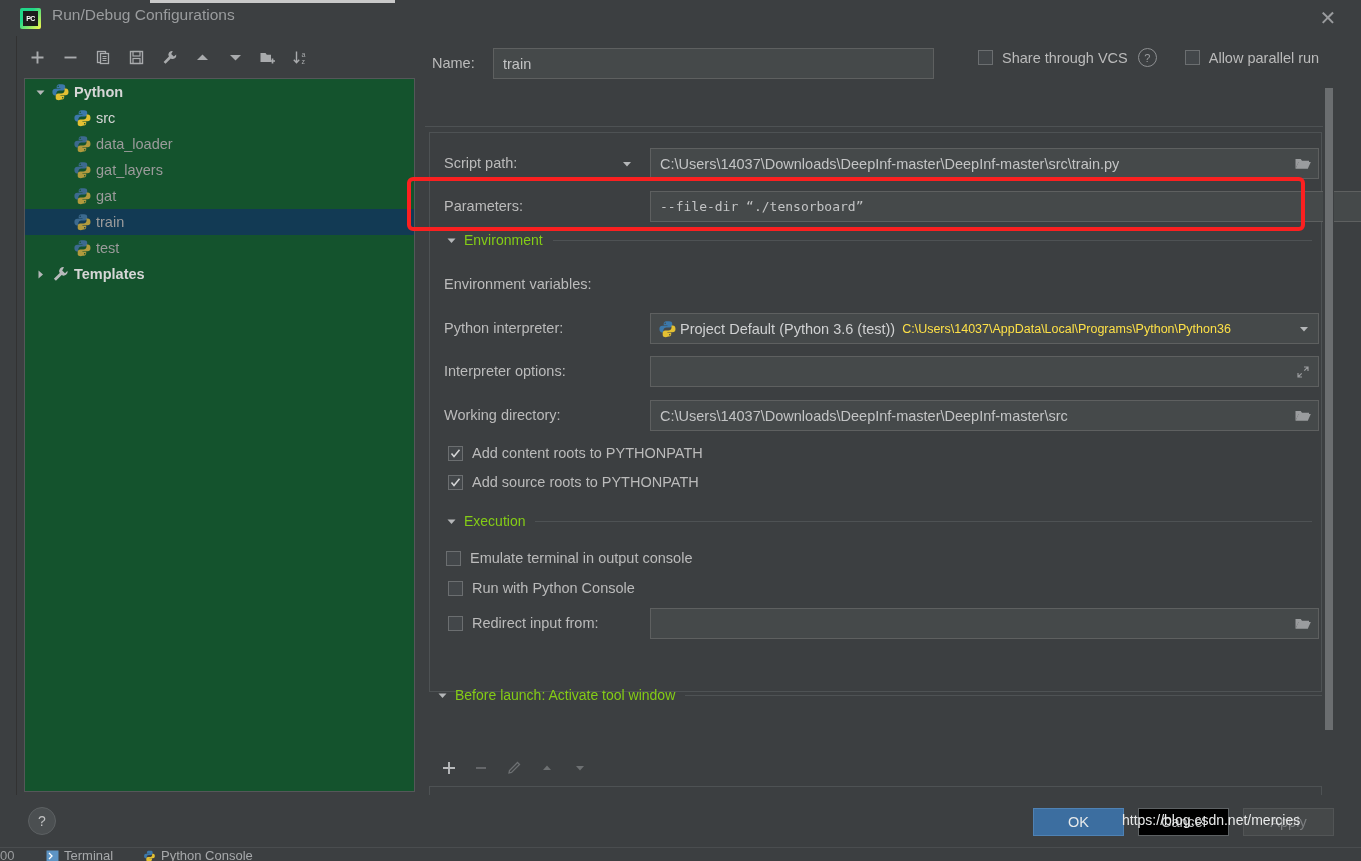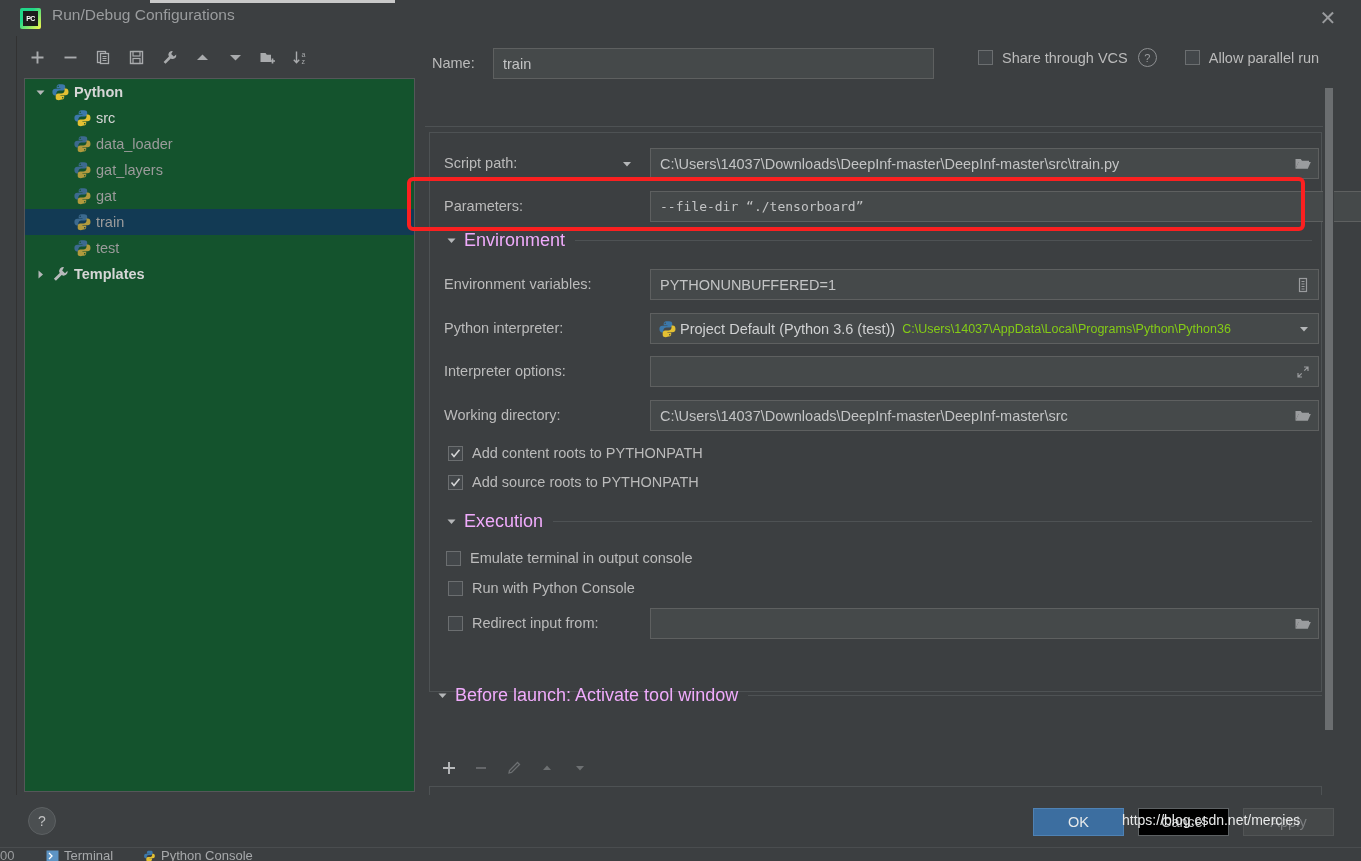--- a/index.html
+++ b/index.html
@@ -94,21 +94,21 @@
   .monotext{font-family:"DejaVu Sans Mono", monospace;font-size:13px;color:#c3c4c5;
      padding-left:9px;letter-spacing:0px;white-space:nowrap;}
   .fldicon{position:absolute;right:5px;top:50%;transform:translateY(-50%);width:20px;height:20px;
      display:flex;align-items:center;justify-content:center;cursor:pointer;}
   .fldicon svg{display:block;}
   .caret{position:absolute;cursor:pointer;width:14px;height:14px;display:flex;align-items:center;justify-content:center;}
 
   
   .sect{position:absolute;height:16px;display:flex;align-items:center;}
   .sect .tri{width:14px;height:14px;display:flex;align-items:center;justify-content:center;cursor:pointer;}
-  .sect .stext{font-size:18px;color:#f0abfc;margin-left:6px;margin-right:10px;white-space:nowrap;}
+  .sect .stext{font-size:14px;color:#84cc16;margin-left:6px;margin-right:10px;white-space:nowrap;}
   .sect .sline{height:1px;background:#4e5254;flex:1;}
 
   .cbrow{position:absolute;display:flex;align-items:center;}
 
   
   .bl-toolbar{position:absolute;left:10px;top:713px;width:200px;height:26px;}
   .blbtn{position:absolute;top:0;width:28px;height:26px;display:flex;align-items:center;
      justify-content:center;cursor:pointer;}
   .bl-box{position:absolute;left:4px;top:742px;width:893px;height:60px;border:1px solid #4e5254;
      box-sizing:border-box;display:flex;align-items:center;justify-content:center;}
@@ -378,43 +378,34 @@
           <svg width="11" height="11" viewBox="0 0 11 11">
               <path d="M1.5 3.5 L5.5 8 L9.5 3.5 Z" fill="#b5b7b9"></path>
             </svg>
         </span>
         <span class="stext">Environment</span>
         <span class="sline"></span>
       </div>
 
       <div class="frow" style="left:14px;top:136px;width:870px;">
         <div class="fl">Environment variables:</div>
-        <div class="fieldbox" style="left:206px;top:0;width:669px;">
-          <span class="fieldtext">PYTHONUNBUFFERED=1</span>
-          <span class="fldicon">
-            <svg width="14" height="16" viewBox="0 0 14 16">
-              <rect x="3.5" y="1.5" width="7" height="13" stroke="#9a9c9e" fill="none" stroke-width="1.2"></rect>
-              <path d="M5.5 4.5h3M5.5 7h3M5.5 9.5h3M5.5 12h3" stroke="#9a9c9e" stroke-width="1.1"></path>
-            </svg>
-          </span>
-        </div>
       </div>
 
       <div class="frow" style="left:14px;top:180px;width:870px;">
         <div class="fl">Python interpreter:</div>
         <div class="fieldbox" style="left:206px;top:0;width:669px;">
           <span style="display:flex;align-items:center;padding-left:7px;overflow:hidden;white-space:nowrap;">
             <span style="width:19px;height:18px;display:inline-block;flex:0 0 auto;">
               <svg width="19" height="18" viewBox="0 0 19 18">
                 <path d="M9.3 1.2c-2 0-3.6.5-3.6 2.2v1.8h3.8v.6H4.2c-1.6 0-2.8 1-2.8 3.3s1.1 3.4 2.7 3.4h1.3V10.3c0-1.6 1.4-2.8 3-2.8h3.3c1.4 0 2.5-1.1 2.5-2.5V3.4c0-1.5-1.4-2.2-3.1-2.2zM7.2 2.5a.75.75 0 1 1 0 1.5.75.75 0 0 1 0-1.5z" fill="#3c78aa"></path>
                 <path d="M9.6 16.8c2 0 3.6-.5 3.6-2.2v-1.8H9.4v-.6h5.3c1.6 0 2.8-1 2.8-3.3s-1.1-3.4-2.7-3.4h-1.3v2.2c0 1.6-1.4 2.8-3 2.8H7.2c-1.4 0-2.5 1.1-2.5 2.5v2.1c0 1.5 1.4 2.2 3.1 2.2zm2.1-1.3a.75.75 0 1 1 0-1.5.75.75 0 0 1 0 1.5z" fill="#e3c033"></path>
               </svg>
             </span>
             <span style="font-size:14.5px;color:#d0d1d2;margin-left:3px;">Project Default (Python 3.6 (test))</span>
-            <span style="font-size:12.5px;color:#84cc16;margin-left:7px;">C:\Users\14037\AppData\Local\Programs\Python\Python36</span>
+            <span style="font-size:12.5px;color:#fde047;margin-left:7px;">C:\Users\14037\AppData\Local\Programs\Python\Python36</span>
           </span>
           <span class="fldicon" style="right:4px;background:#45494a;padding-left:3px;">
             <svg width="12" height="12" viewBox="0 0 12 12">
                 <path d="M2 4 L6 8.4 L10 4 Z" fill="#b5b7b9"></path>
               </svg>
           </span>
         </div>
       </div>
 
       <div class="frow" style="left:14px;top:223px;width:870px;">

